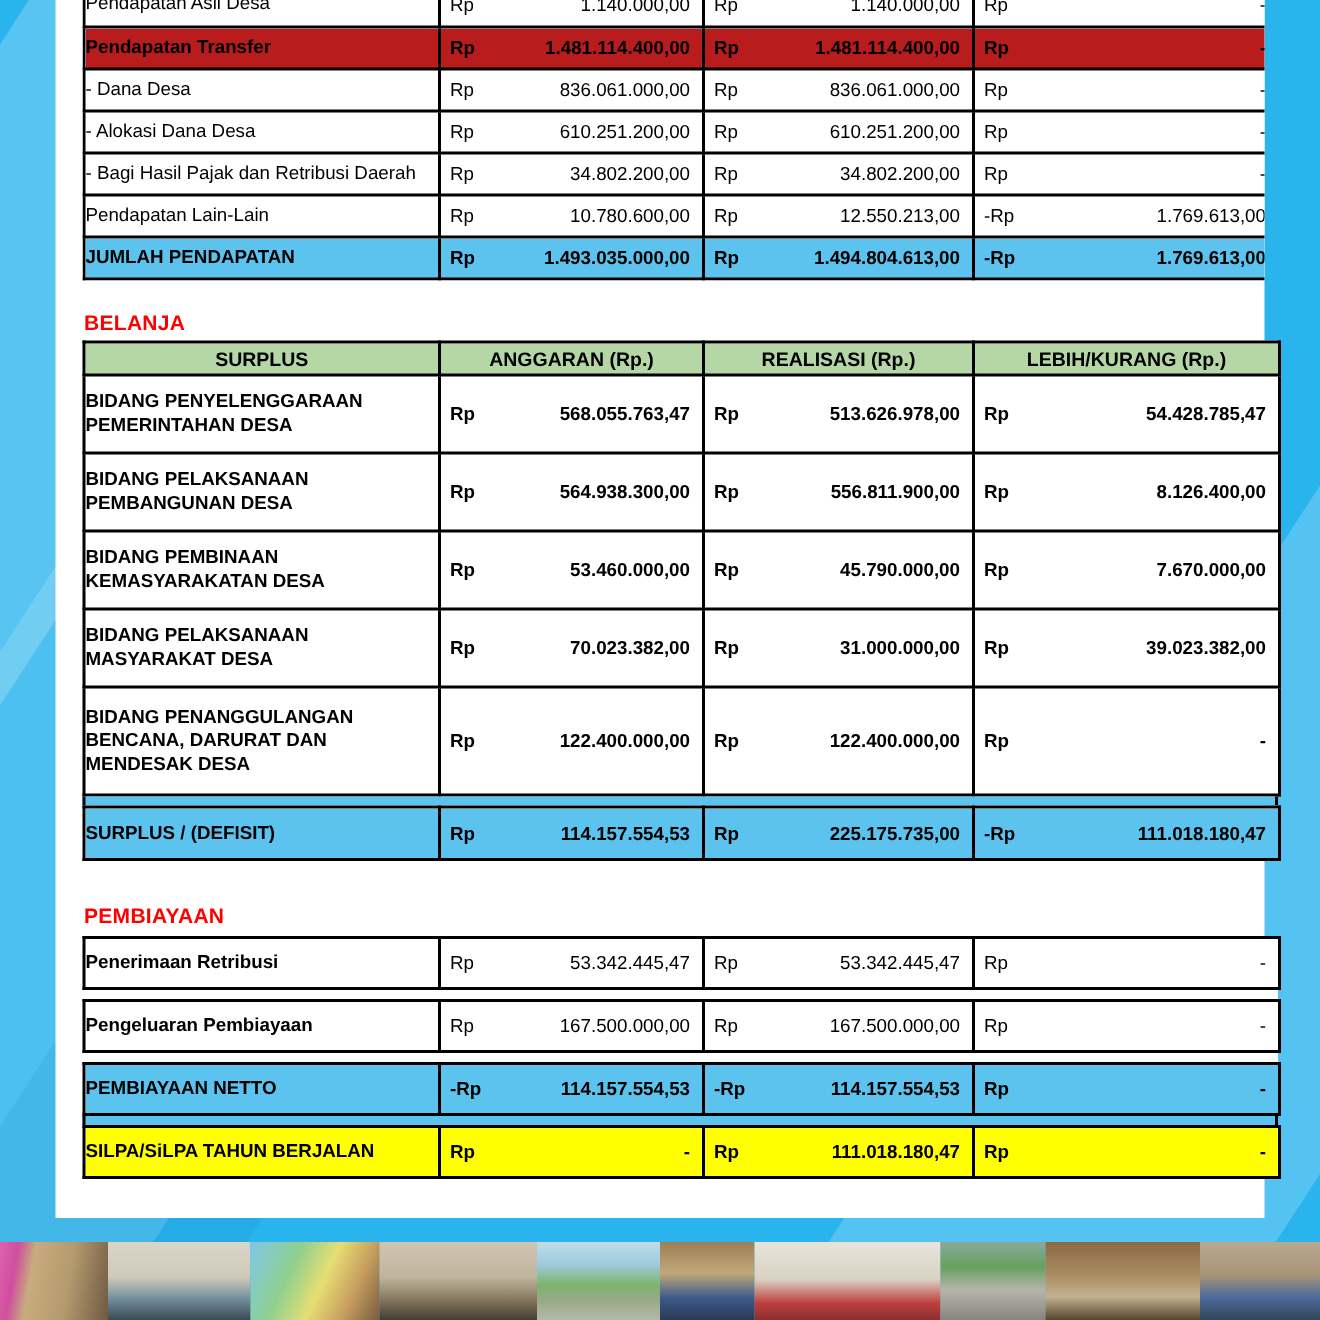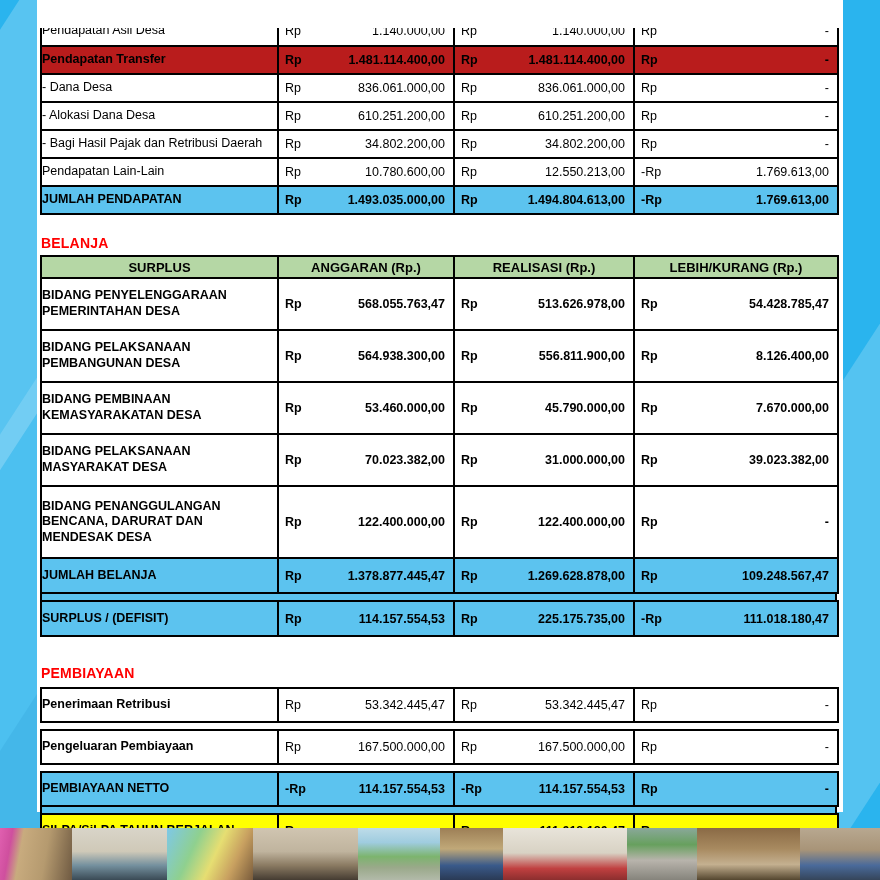--- a/index.html
+++ b/index.html
@@ -13,21 +13,21 @@
   .streak{position:absolute;z-index:0;}
   .s1{left:-120px;top:-60px;width:240px;height:620px;background:rgba(255,255,255,.22);transform:rotate(33deg);}
   .s2{left:-150px;top:330px;width:300px;height:760px;background:rgba(255,255,255,.16);transform:rotate(33deg);}
   .s3{right:-140px;top:40px;width:250px;height:980px;background:rgba(255,255,255,.20);transform:rotate(33deg);}
   .s4{left:-60px;top:620px;width:180px;height:500px;background:rgba(0,110,180,.10);transform:rotate(33deg);}
 
   .panel{
     position:absolute;left:37px;top:0;width:806px;height:812px;
     background:#ffffff;z-index:1;
   }
-  .content{padding-left:3px;margin-top:28px;}
+  .content{padding-left:18px;}
 
   table.tbl{
     border-collapse:collapse;table-layout:fixed;width:797px;
     background:#fff;
   }
   table.tbl td, table.tbl th{
     border:2px solid #000;
     font-size:12.5px;
     overflow:hidden;
     padding:0;
@@ -368,41 +368,20 @@
                 <span class="amt">122.400.000,00</span>
               </div>
             </td>
       <td>
               <div class="m">
                 <span class="cur">Rp</span>
                 <span class="amt">-</span>
               </div>
             </td>
     </tr>
-    <tr class="h-sum blue bold">
-      <td class="lbl"><span>JUMLAH BELANJA</span></td>
-      <td>
-              <div class="m">
-                <span class="cur">Rp</span>
-                <span class="amt">1.378.877.445,47</span>
-              </div>
-            </td>
-      <td>
-              <div class="m">
-                <span class="cur">Rp</span>
-                <span class="amt">1.269.628.878,00</span>
-              </div>
-            </td>
-      <td>
-              <div class="m">
-                <span class="cur">Rp</span>
-                <span class="amt">109.248.567,47</span>
-              </div>
-            </td>
-    </tr>
   </tbody>
       </table>
 
   <div class="gap b"></div>
 
   <table class="tbl">
     <colgroup>
           <col class="c1">
           <col class="c2">
           <col class="c3">

